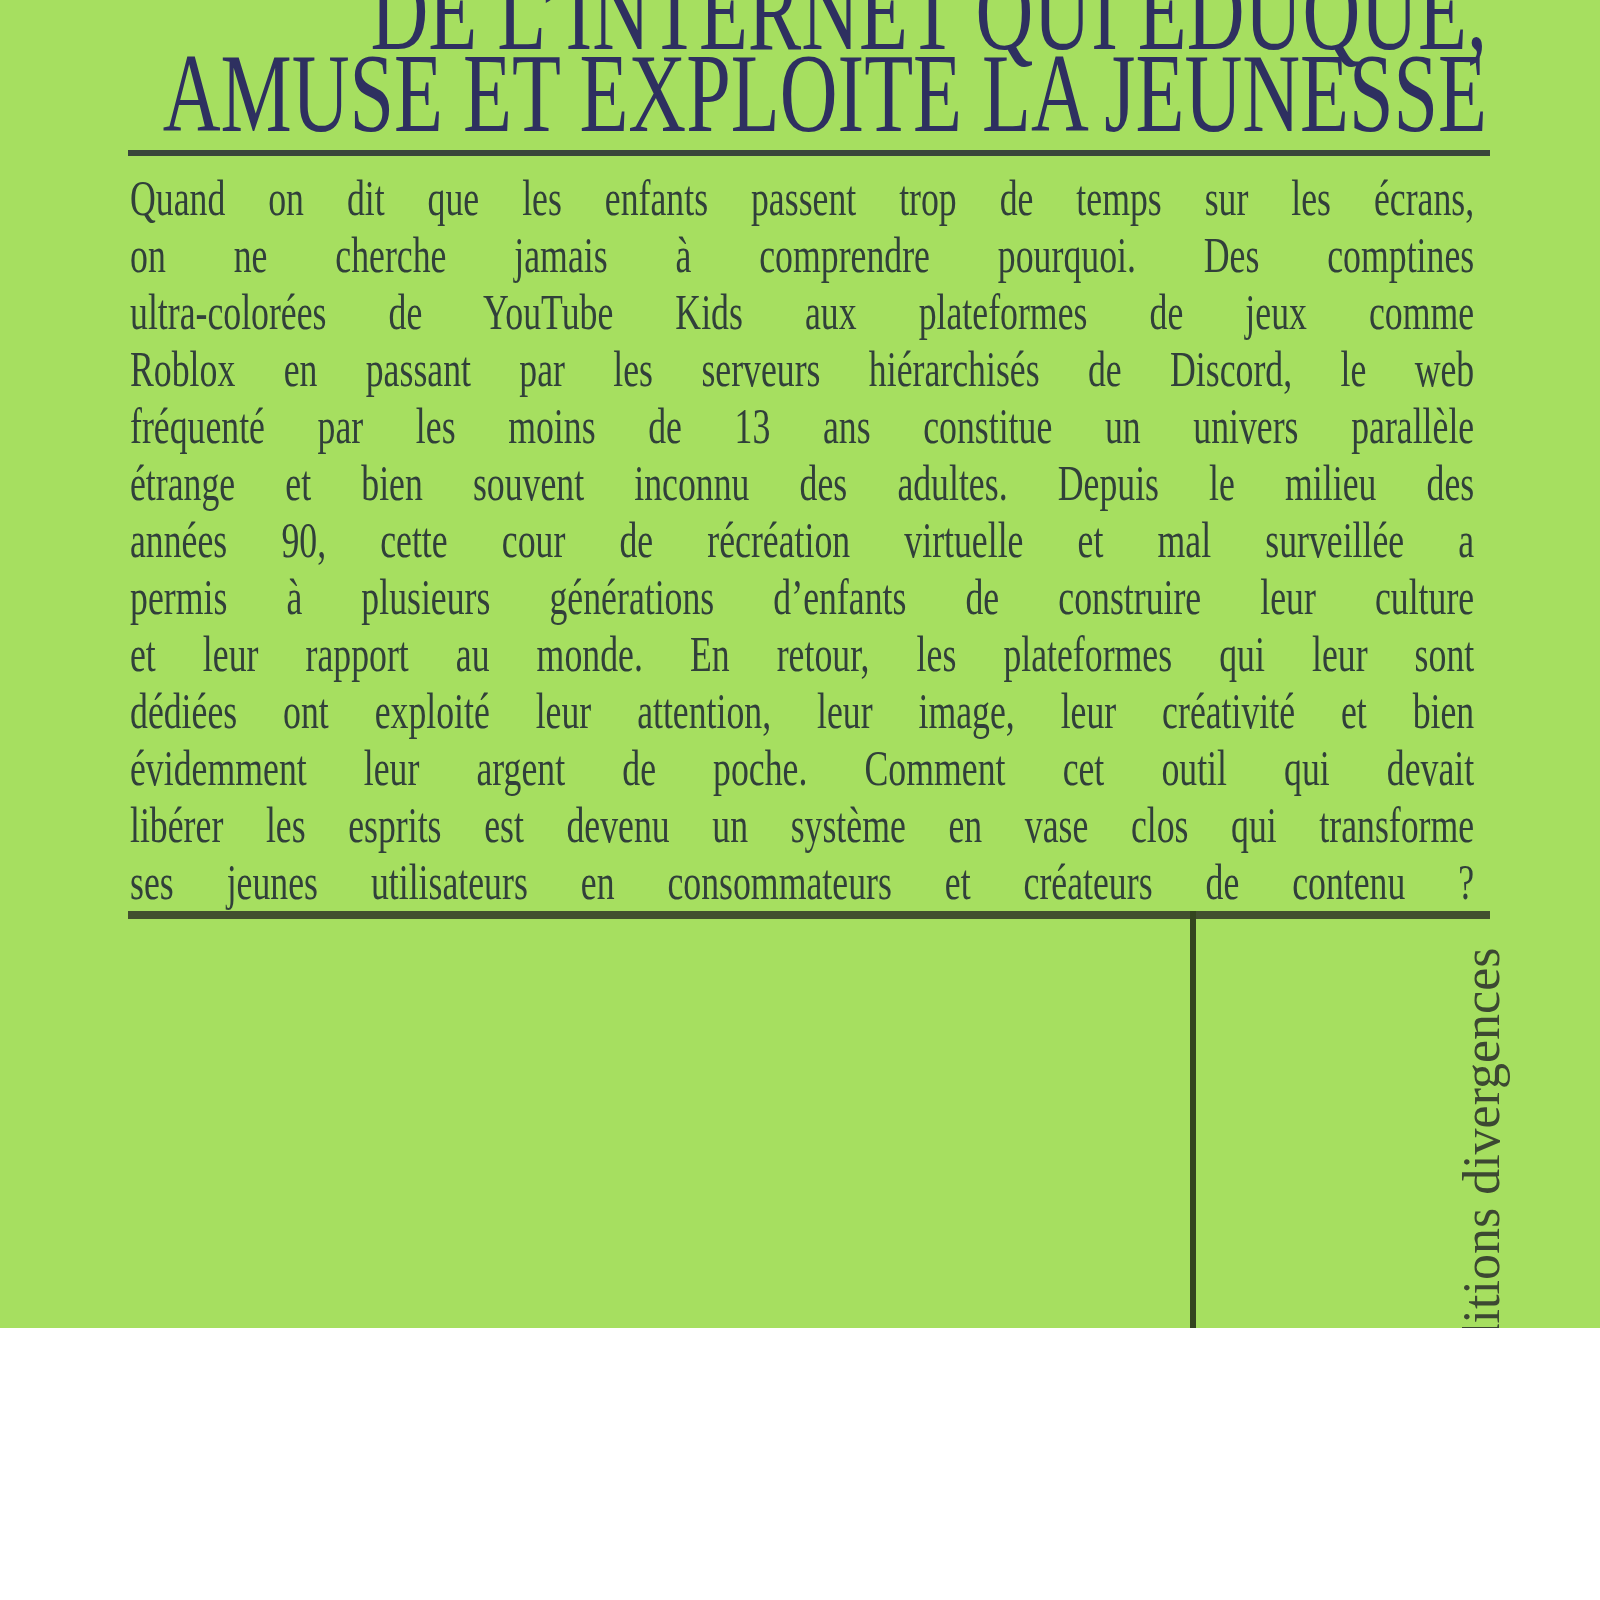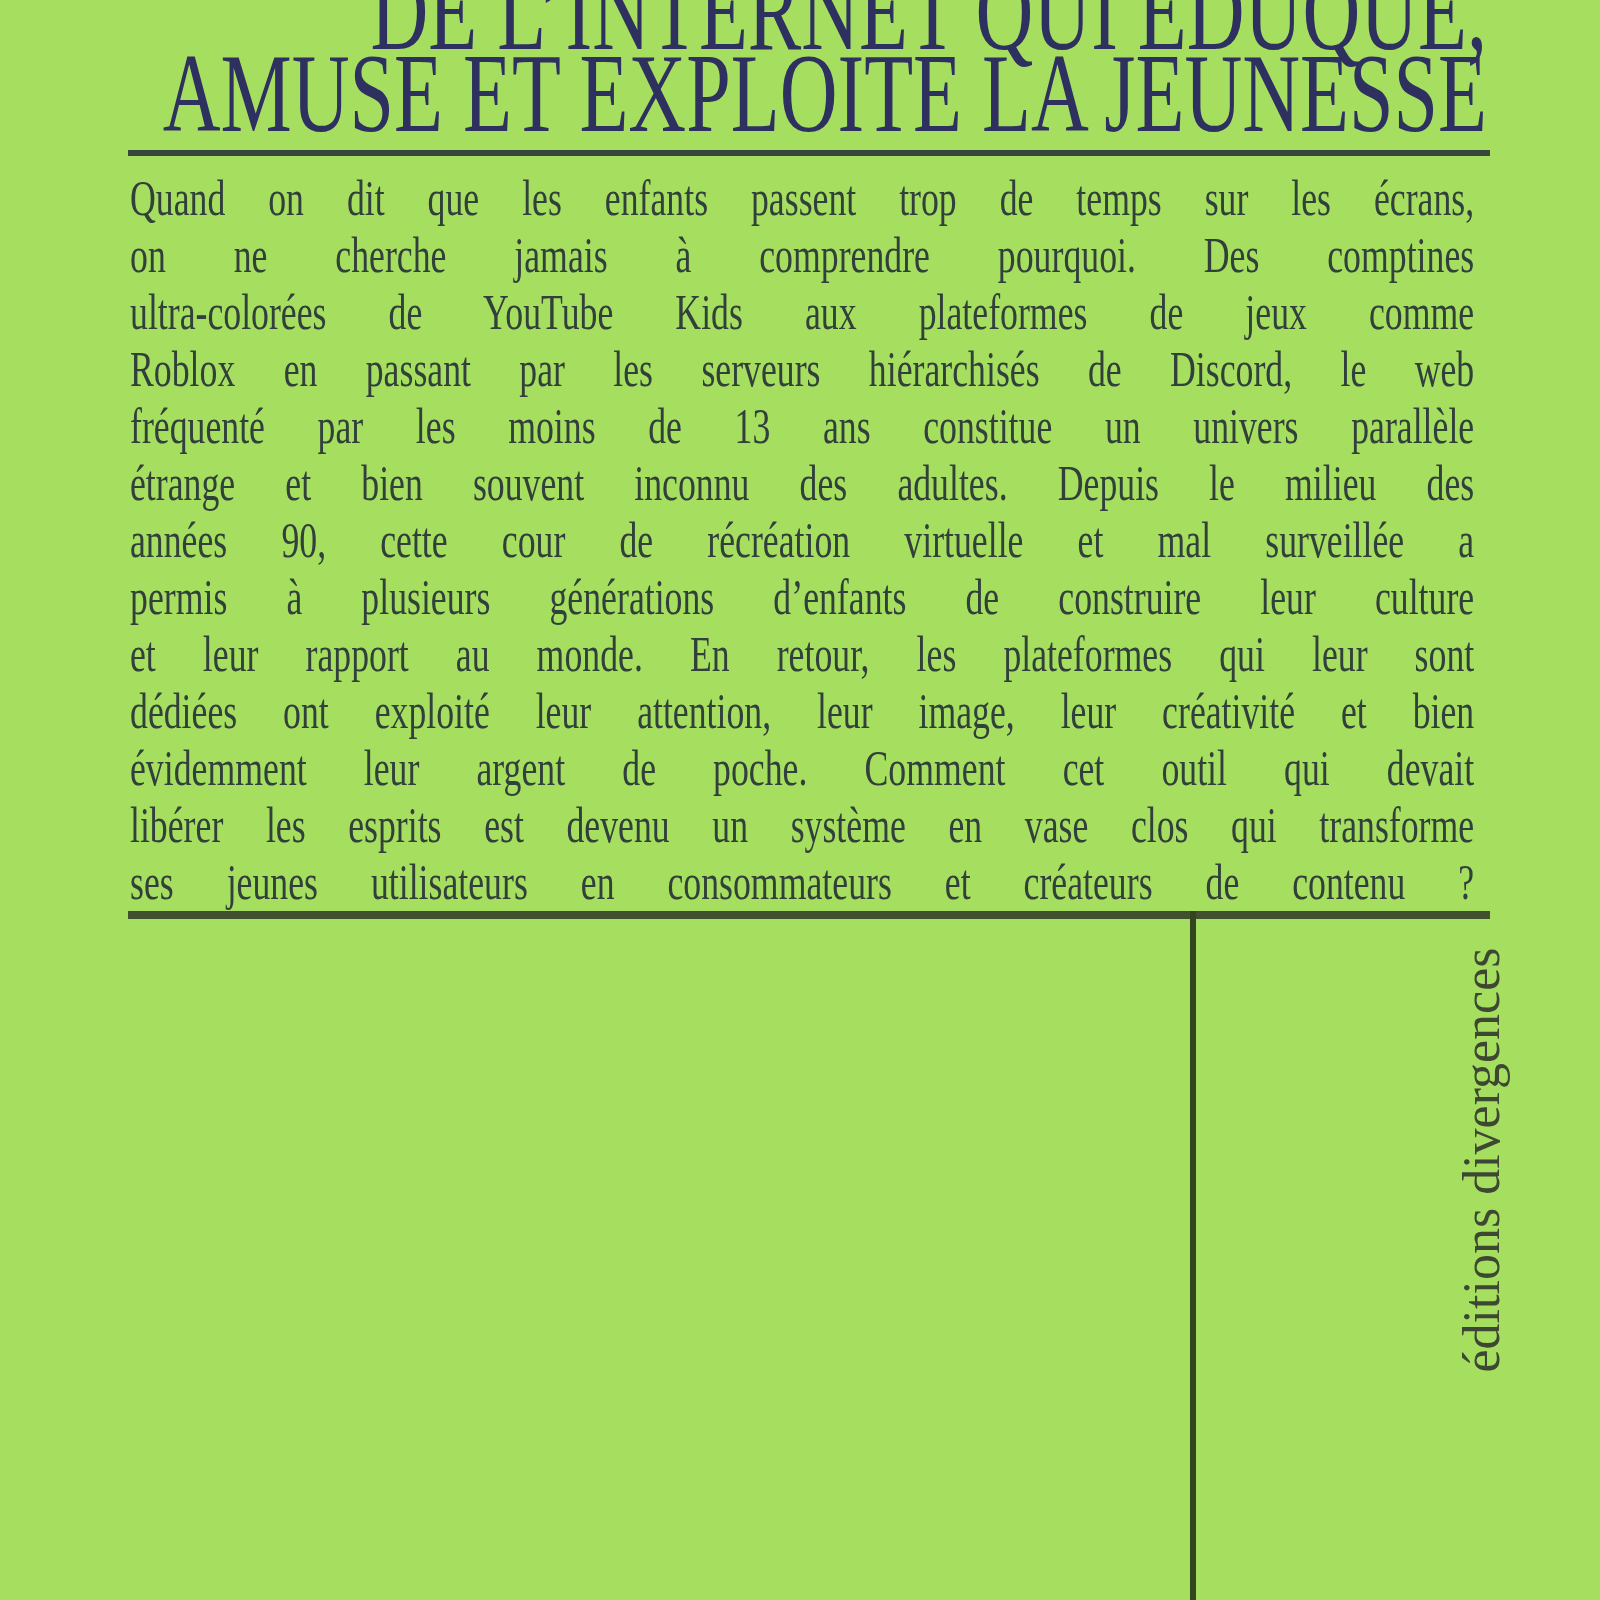--- a/index.html
+++ b/index.html
@@ -7,21 +7,21 @@
     padding: 0;
   }
   body {
     width: 1600px;
     height: 1600px;
     font-family: "Liberation Serif", "DejaVu Serif", serif;
   }
   .cover {
     position: relative;
     width: 1600px;
-    height: 1600px;
+    height: 1328px;
     background: #a6df60;
     overflow: hidden;
   }
   
   .title {
     position: absolute;
     top: -30px;
     right: 113px;
     width: 1880px;
     text-align: right;

